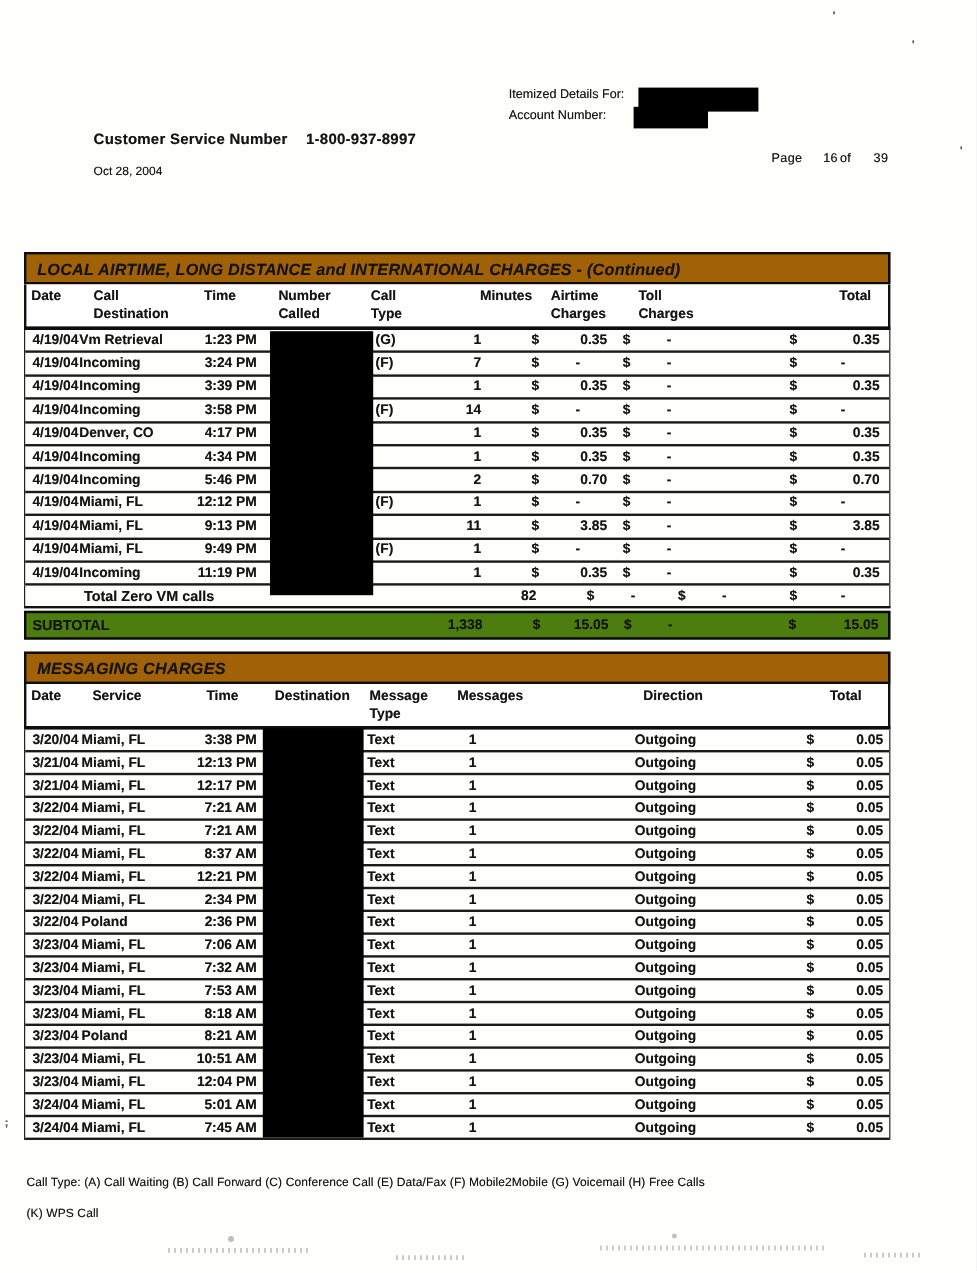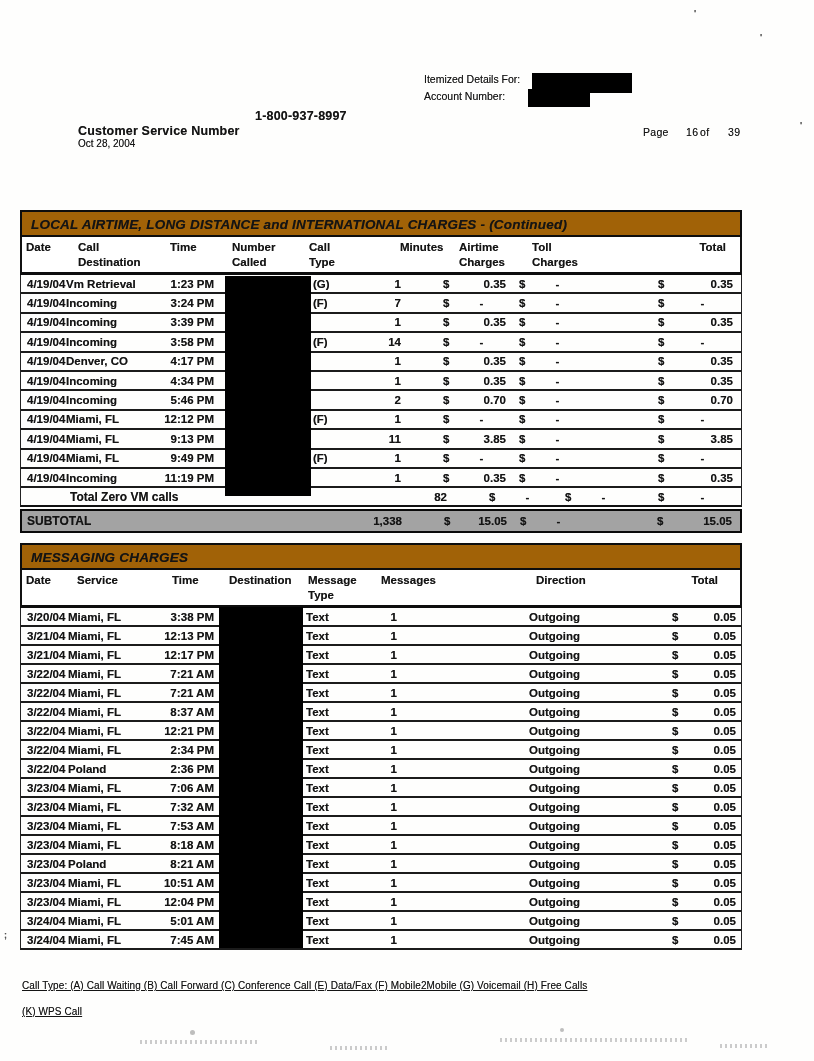--- a/index.html
+++ b/index.html
@@ -34,41 +34,41 @@
   .row1{height:19.4px;}
   .row2{height:19.0px;}
   .cell{font-size:11.5px;font-weight:700;white-space:nowrap;overflow:visible;}
   .pl{padding-left:6px;}
   .pl2{padding-left:3px;}
   .tr{text-align:right;}
   .dash{text-align:center;}
   .lbl-span{grid-column:1 / span 5;font-size:12px;font-weight:700;padding-left:3px;}
   .subtotal{
     position:absolute;left:20px;width:722px;border:2.5px solid #0a0a0a;box-sizing:border-box;
-    display:grid;align-items:center;background:#a3a3a3;
+    display:grid;align-items:center;background:#4d7c0f;
   }
   .sub-label{grid-column:1 / span 5;font-size:12px;font-weight:700;padding-left:5px;}
   
-  .foot{font-size:10px;font-weight:400;letter-spacing:.1px;text-decoration:underline;}
+  .foot{font-size:10px;font-weight:400;letter-spacing:.1px;}
   
   .spk{position:absolute;background:#8a8a8a;border-radius:50%;opacity:.55;filter:blur(.4px);}
   .tick{position:absolute;color:#555;font-size:9px;font-weight:700;}
   .smudge{position:absolute;height:4px;background:repeating-linear-gradient(90deg,#9a9a9a 0 2px,transparent 2px 5px);opacity:.5;filter:blur(.6px);}
 </style>
 </head>
 <body>
 
 <div class="page">
 
   <div class="abs hdr-small" style="left:424px;top:73px;">Itemized Details For:</div>
   <div class="abs hdr-small" style="left:424px;top:90px;">Account Number:</div>
   <div class="redact" style="left:532px;top:73px;width:100px;height:20px;"></div>
   <div class="redact" style="left:528px;top:89px;width:62px;height:18px;"></div>
 
-  <div class="abs csn" style="left:78px;top:124px;">Customer Service Number</div>
+  <div class="abs csn" style="left:78px;top:109px;">Customer Service Number</div>
   <div class="abs csn" style="left:255px;top:109px;">1-800-937-8997</div>
   <div class="abs date-line" style="left:78px;top:138px;">Oct 28, 2004</div>
 
   <div class="abs page-line" style="left:643px;top:126px;">Page</div>
   <div class="abs page-line" style="left:686px;top:126px;">16</div>
   <div class="abs page-line" style="left:700px;top:126px;">of</div>
   <div class="abs page-line" style="left:728px;top:126px;">39</div>
 
   <div class="tbl" style="top:210px;">
     <div class="tbl-title">LOCAL AIRTIME, LONG DISTANCE and INTERNATIONAL CHARGES  - (Continued)</div>

